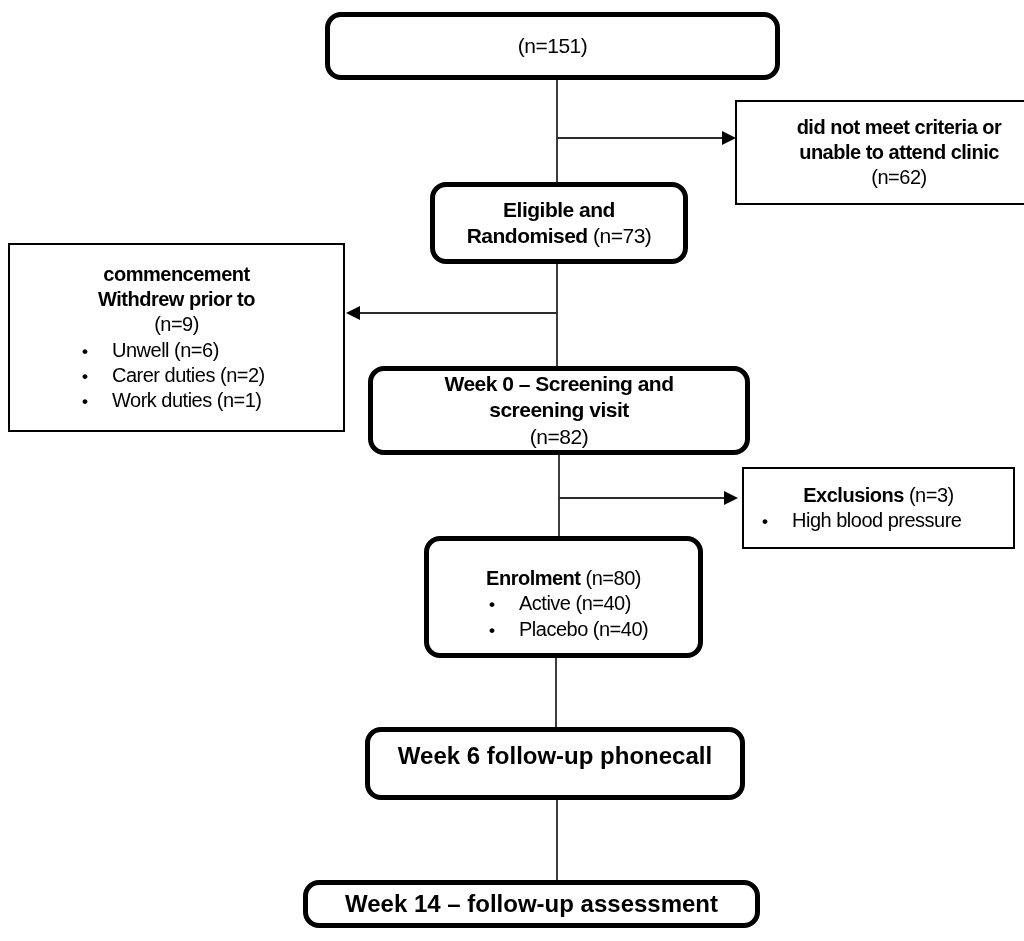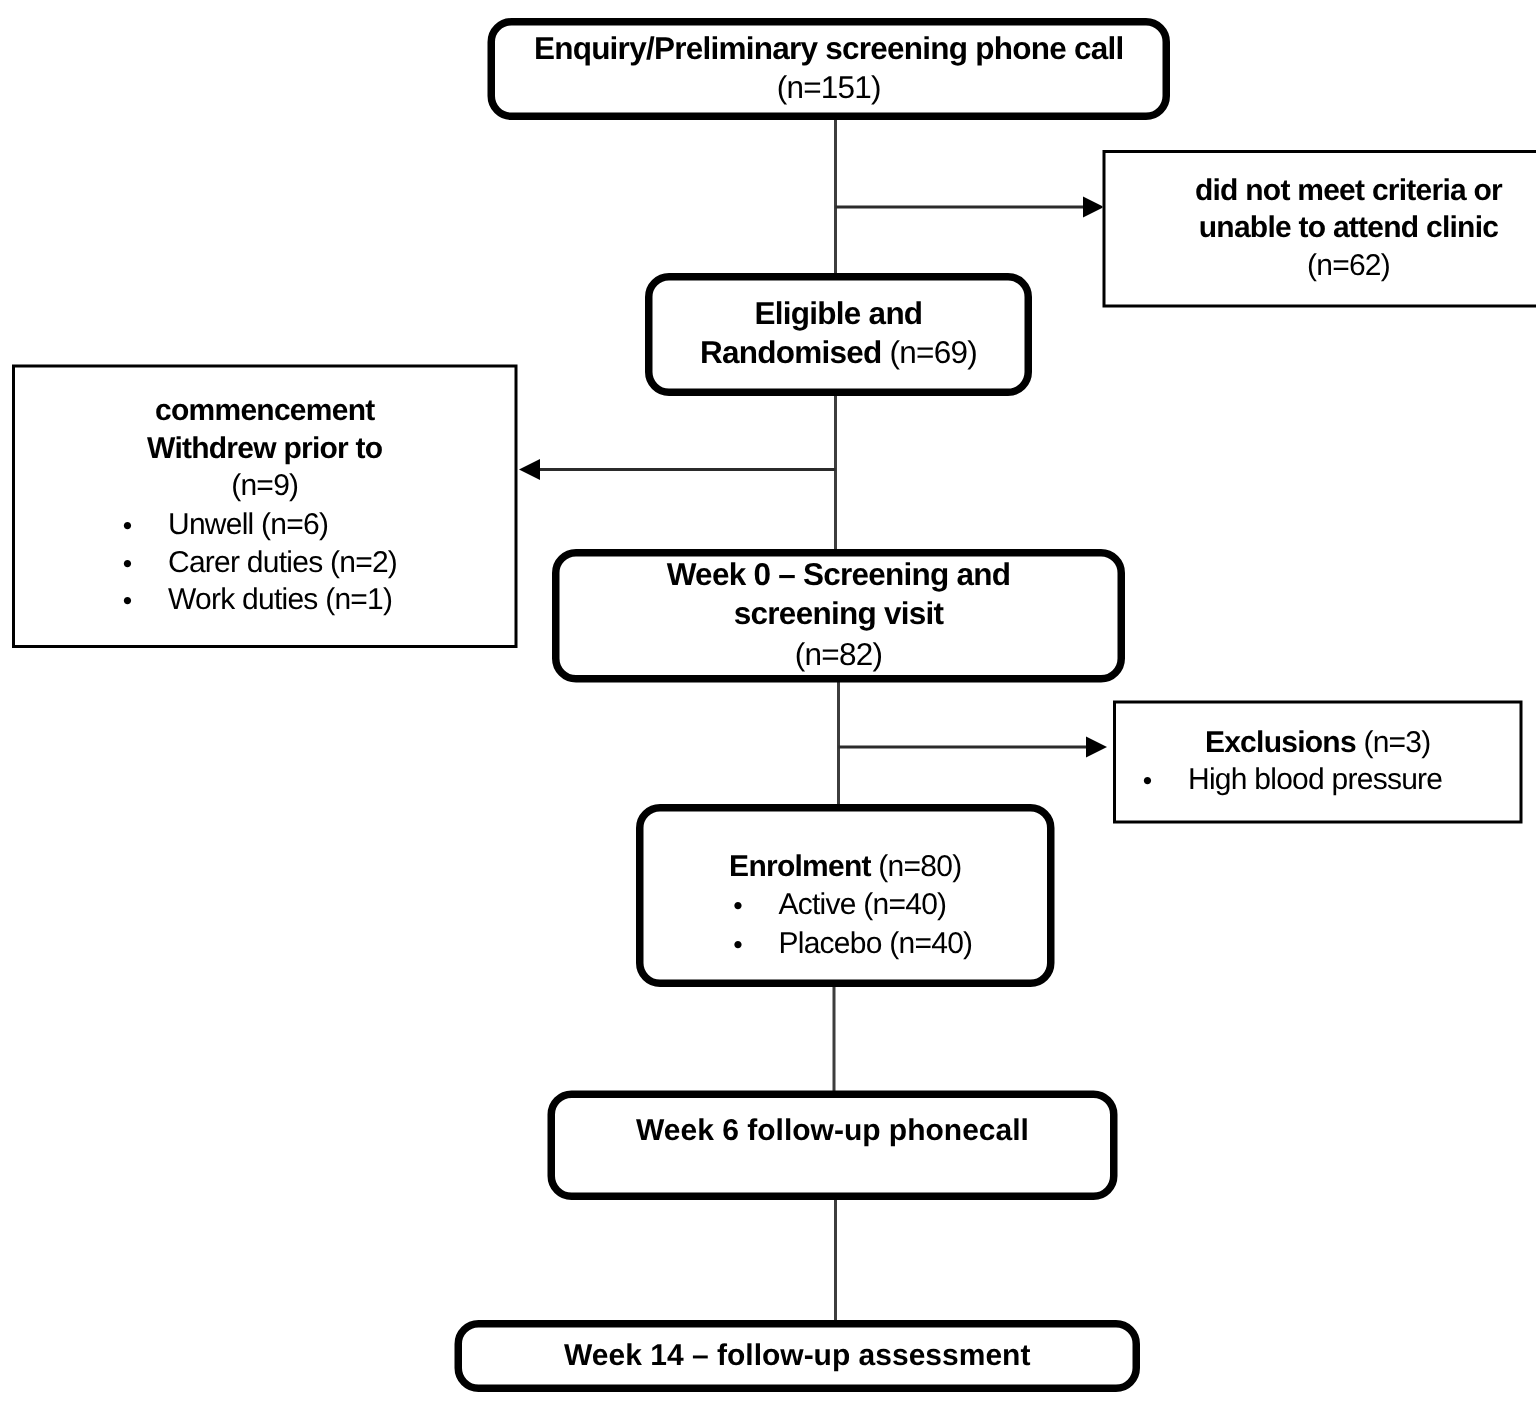--- a/index.html
+++ b/index.html
@@ -32,21 +32,21 @@
   }
   .square {
     border: 2px solid #000000;
   }
   .narrow {
     letter-spacing: -0.5px;
     font-size: 21px;
     line-height: 1.26;
   }
   .wide {
-    font-size: 20px;
+    font-size: 24px;
     line-height: 1.2;
   }
   .bold { font-weight: 700; }
   .reg  { font-weight: 400; }
   .bullets {
     display: flex;
     flex-direction: column;
     align-items: flex-start;
     text-align: left;
     font-weight: 400;
@@ -105,35 +105,34 @@
   <div class="arrowhead-left" style="left:346px; top:306px;"></div>
 
   <div class="vline" style="left:558px; top:454px; height:83px;"></div>
   <div class="hline" style="left:559px; top:497px; width:168px;"></div>
   <div class="arrowhead-right" style="left:724px; top:491px;"></div>
 
   <div class="vline" style="left:555px; top:657px; height:71px;"></div>
   <div class="vline" style="left:556px; top:799px; height:82px;"></div>
 
   <div class="box rounded narrow" style="left:325px; top:12px; width:455px; height:68px;">
-    <div class="bold">Enquiry/Preliminary screening phone call</div>
     <div class="reg">(n=151)</div>
   </div>
 
   <div class="box square narrow" style="left:735px; top:100px; width:328px; height:105px; font-size:20px;">
     <div class="bold">did not meet criteria or</div>
     <div class="bold">unable to attend clinic</div>
     <div class="reg">(n=62)</div>
   </div>
 
   <div class="box rounded narrow" style="left:430px; top:182px; width:258px; height:82px;text-align:center;">
     <div class="bold">Eligible and</div>
     <div>
       <span class="bold">Randomised</span>
-      <span class="reg">(n=69)</span>
+      <span class="reg">(n=73)</span>
     </div>
   </div>
 
   <div class="box square narrow" style="left:8px; top:243px; width:337px; height:189px; font-size:20px;">
     <div class="bold">commencement</div>
     <div class="bold">Withdrew prior to</div>
     <div class="reg">(n=9)</div>
     <div class="bullets" style="margin-left:72px;">
       <div class="bullet-row">
         <span class="bullet-marker">•</span>

